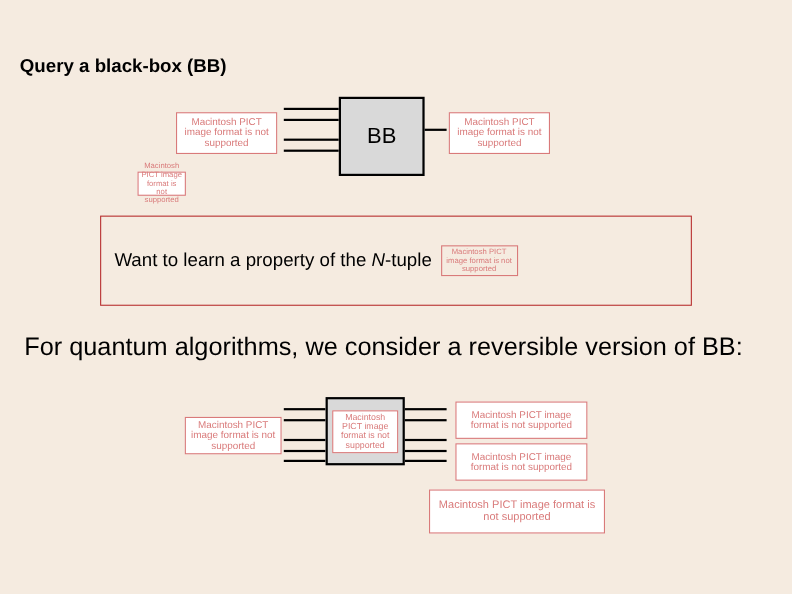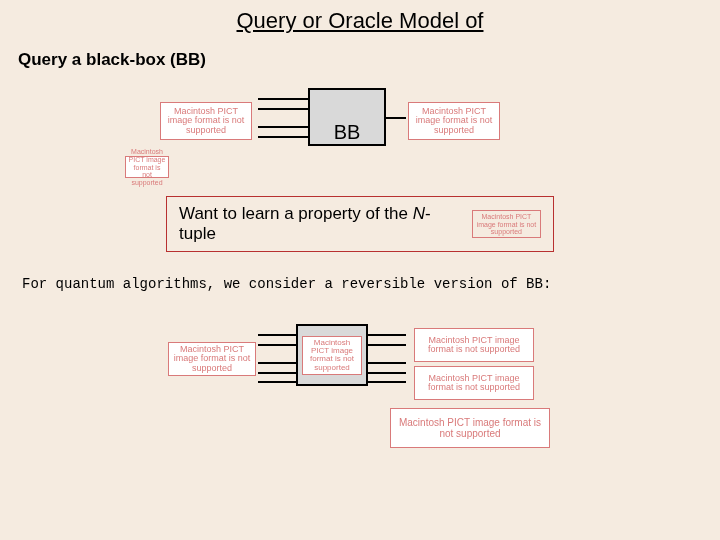--- a/index.html
+++ b/index.html
@@ -41,64 +41,63 @@
     align-items: center;
     justify-content: center;
     padding: 2px;
   }
   .pict-left1 { position: absolute; left: 160px; top: 24px; width: 92px; height: 38px; }
   .pict-right1 { position: absolute; left: 408px; top: 24px; width: 92px; height: 38px; }
   .pict-small1 { position: absolute; left: 125px; top: 78px; width: 44px; height: 22px; font-size: 7px; }
   .bb-box {
     position: absolute;
     left: 308px; top: 10px;
-    width: 78px; height: 58px;
+    width: 78px; height: 72px;
     background: #d9d9d9;
     border: 2px solid #000;
     display: flex;
-    align-items: flex-end;
+    align-items: center;
     justify-content: center;
     font-size: 20px;
   }
   .wire { position: absolute; height: 2px; background: #000; }
   .w-l1 { left: 258px; top: 20px; width: 50px; }
   .w-l2 { left: 258px; top: 30px; width: 50px; }
   .w-l3 { left: 258px; top: 48px; width: 50px; }
   .w-l4 { left: 258px; top: 58px; width: 50px; }
   .w-r1 { left: 386px; top: 39px; width: 20px; }
 
   .callout {
     margin: 8px auto 0 auto;
-    width: 388px;
+    width: 538px;
     border: 1.5px solid #b83030;
     background: transparent;
-    padding: 7px 12px;
+    padding: 26px 12px;
     font-size: 17px;
     display: flex;
     align-items: center;
     position: relative;
   }
   .callout .italic { font-style: italic; }
   .callout .pict-inline {
     border: 1px solid #d97a7a;
     width: 70px; height: 28px;
     font-size: 7px;
     color: #d97a7a;
     text-align: center;
     line-height: 1.05;
     display: inline-flex;
     align-items: center;
     justify-content: center;
     margin-left: 8px;
   }
 
   .body-line {
-    font-size: 14px;
+    font-size: 23px;
     margin: 24px 0 0 22px;
-    font-family: Liberation Mono, monospace;
   }
 
   .diagram2 {
     position: relative;
     width: 100%;
     height: 160px;
     margin-top: 18px;
   }
   .pict-left2 { position: absolute; left: 168px; top: 32px; width: 88px; height: 34px; font-size: 9px; }
   .bb2 {
@@ -122,21 +121,21 @@
   .w2-r4 { left: 368px; top: 62px; width: 38px; }
   .w2-r5 { left: 368px; top: 71px; width: 38px; }
   .pict-right2a { position: absolute; left: 414px; top: 18px; width: 120px; height: 34px; font-size: 9px; }
   .pict-right2b { position: absolute; left: 414px; top: 56px; width: 120px; height: 34px; font-size: 9px; }
   .pict-bottom { position: absolute; left: 390px; top: 98px; width: 160px; height: 40px; font-size: 10px; }
 </style>
 </head>
 <body>
 
 <div class="title">
-  <span>Query or Oracle Model of</span><br>
+  <br>
 </div>
 
 <div class="subtitle">Query a black-box (BB)</div>
 
 <div class="diagram1">
   <div class="pict pict-left1">Macintosh PICT image format is not supported</div>
   <div class="wire w-l1"></div>
   <div class="wire w-l2"></div>
   <div class="wire w-l3"></div>
   <div class="wire w-l4"></div>

